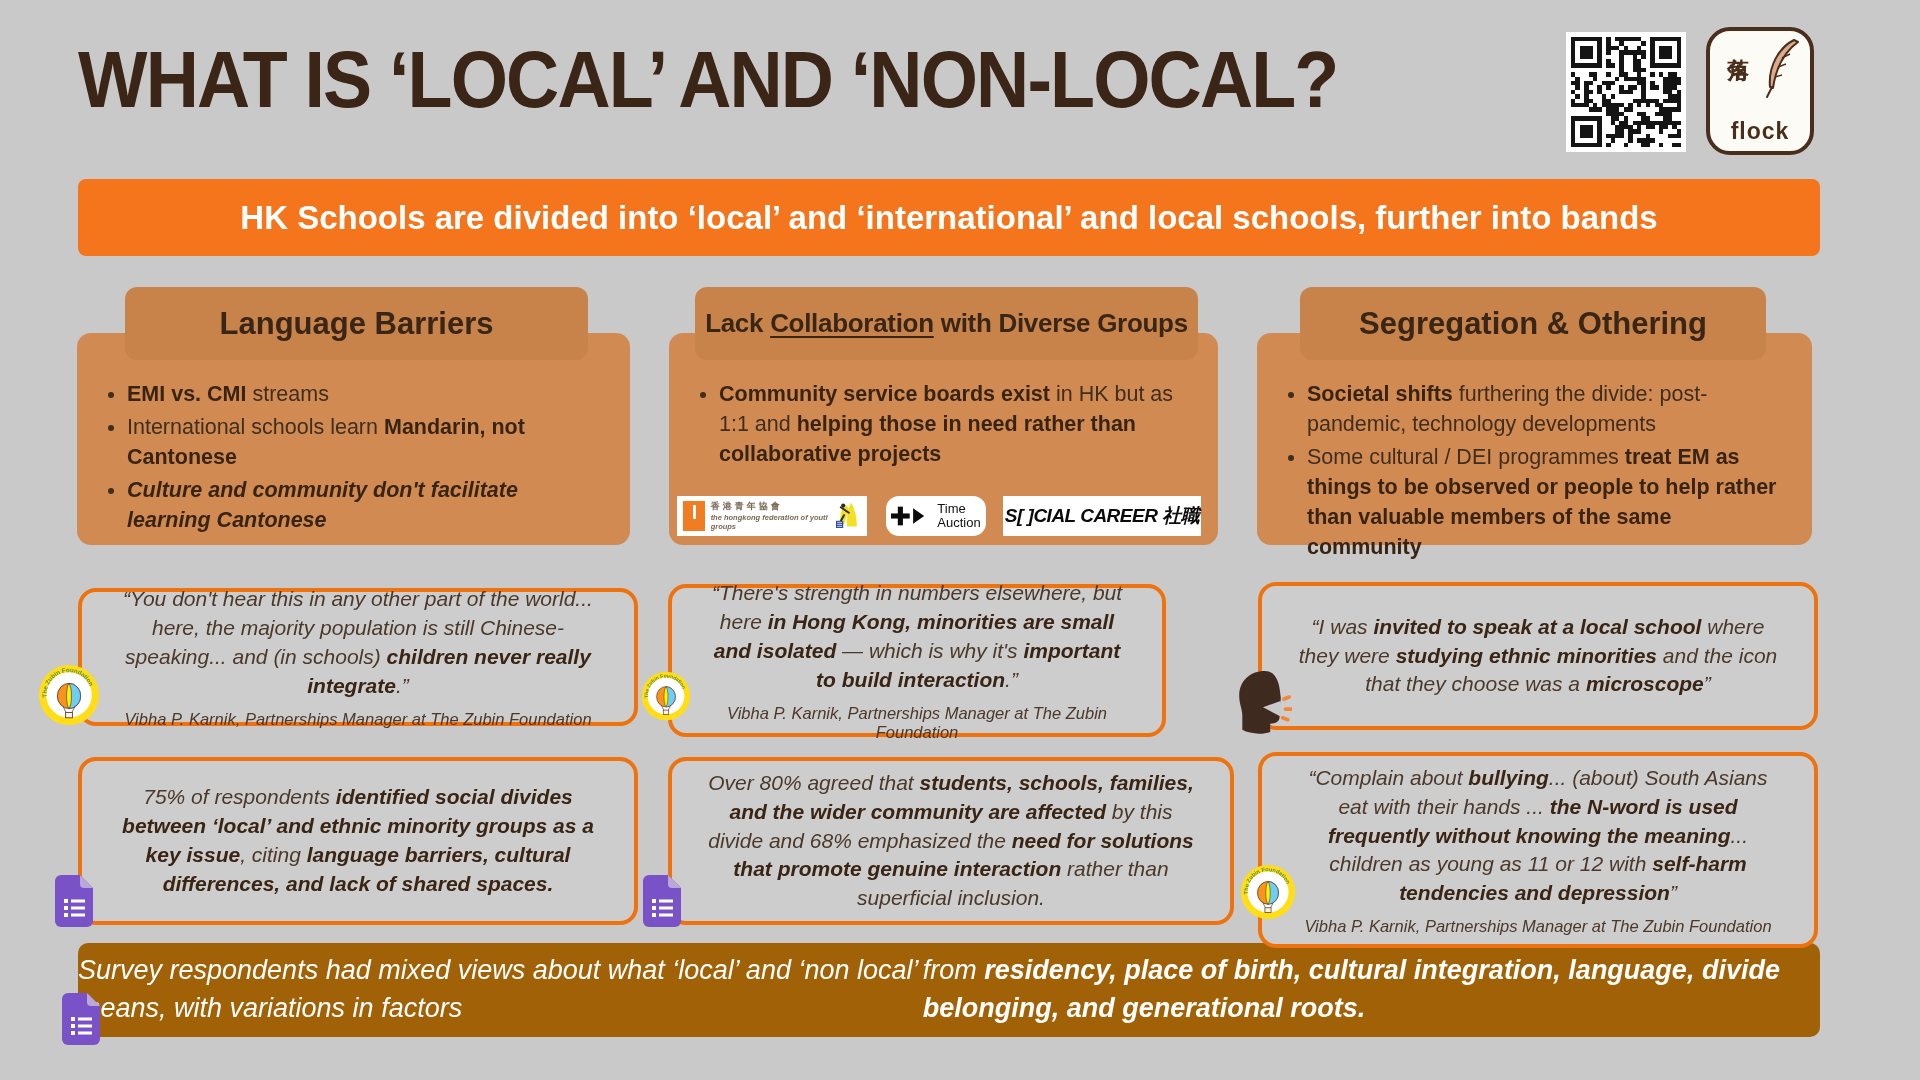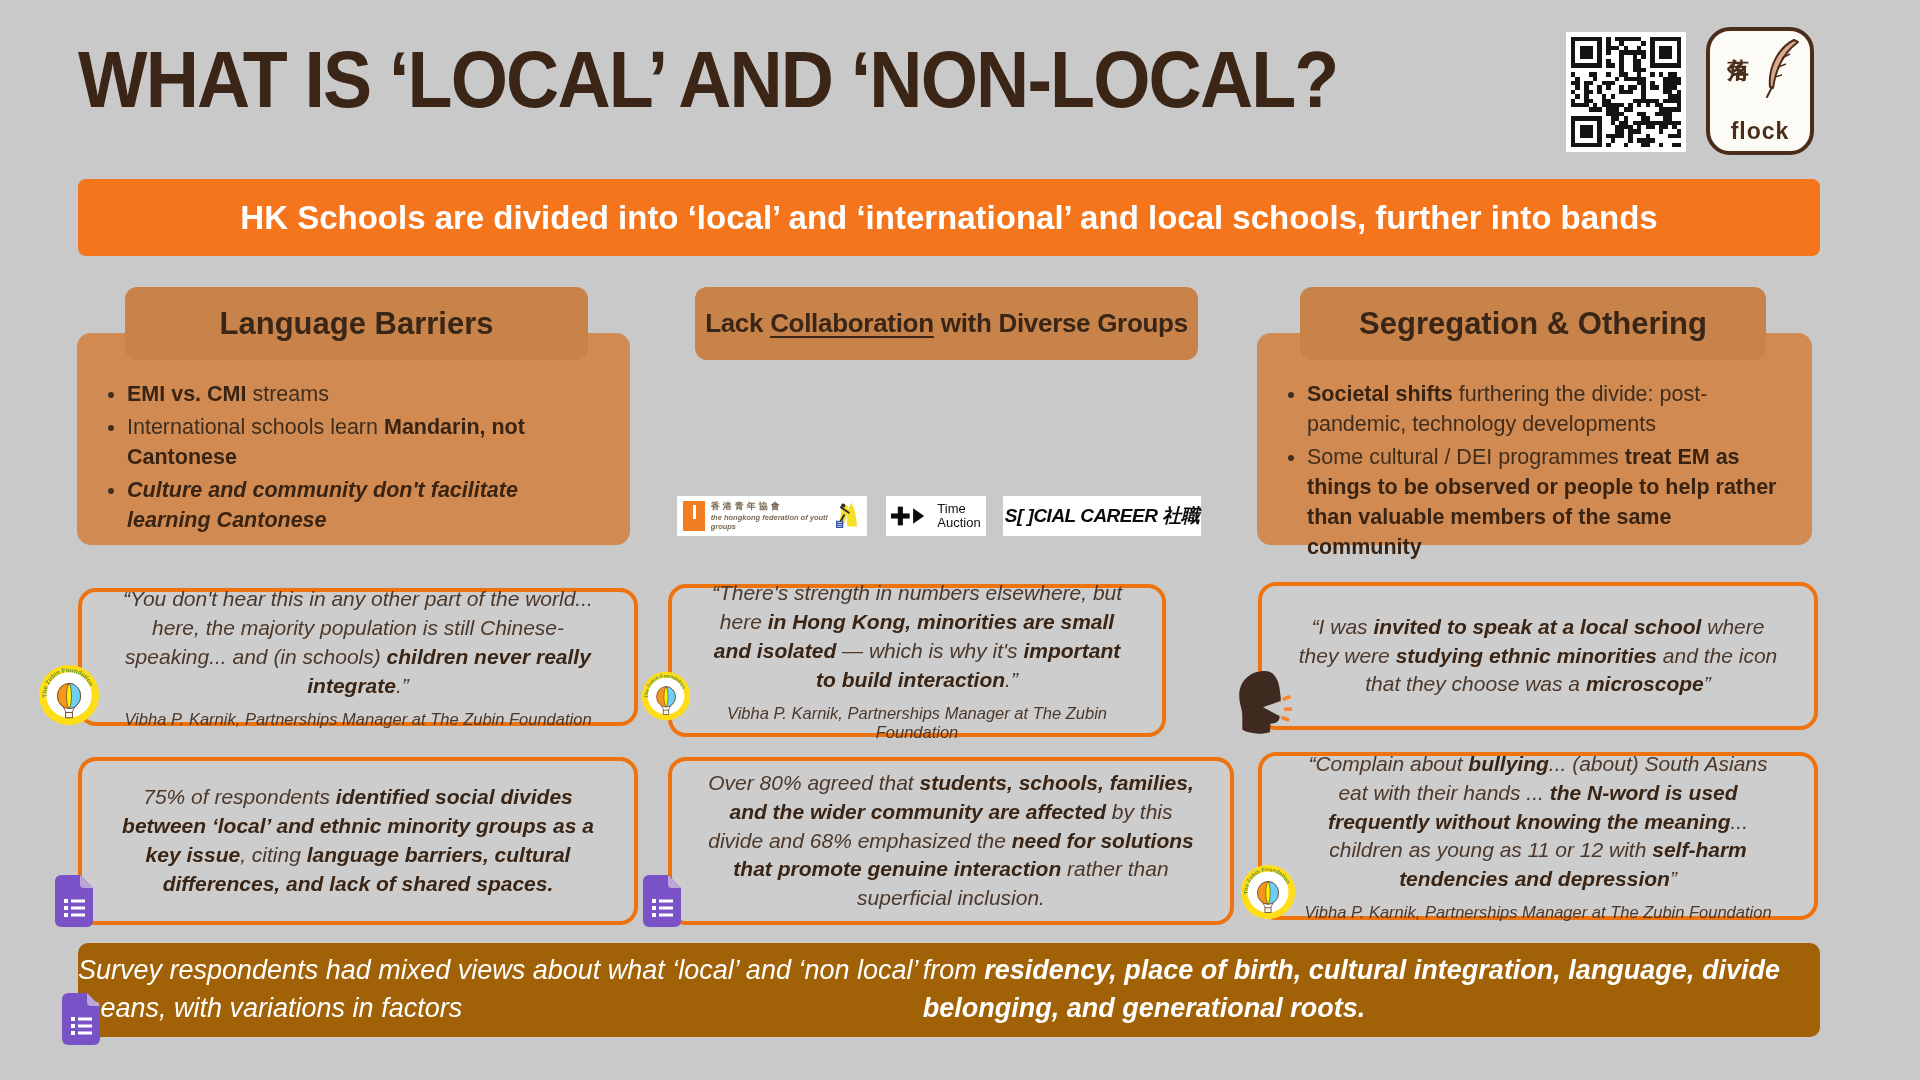--- a/index.html
+++ b/index.html
@@ -355,20 +355,25 @@
     <span><span>Segregation &amp; Othering</span></span>
   </div>
 
   <div class="colbody" style="left:77px;width:553px;">
     <ul>
       <li><span class="sg-b">EMI vs. CMI</span><span> streams</span></li>
       <li><span>International schools learn </span><span class="sg-b">Mandarin, not Cantonese</span></li>
       <li><span class="sg-b sg-i">Culture and community don't facilitate learning Cantonese</span></li>
     </ul>
   </div>
+  <div class="colbody" style="left:669px;width:549px;">
+    <ul>
+      <li><span class="sg-b">Community service boards exist</span><span> in HK but as 1:1 and </span><span class="sg-b">helping those in need rather than collaborative projects</span></li>
+    </ul>
+  </div>
   <div class="colbody" style="left:1257px;width:555px;">
     <ul>
       <li><span class="sg-b">Societal shifts</span><span> furthering the divide: post-pandemic, technology developments</span></li>
       <li><span>Some cultural / DEI programmes </span><span class="sg-b">treat EM as things to be observed or people to help rather than valuable members of the same community</span></li>
     </ul>
   </div>
 
   <div class="chip" style="left:677px;width:162px;padding:0 6px;">
     <span class="chip-hkfyg-square">
         <i></i>
@@ -381,21 +386,21 @@
   <div class="chip" style="left:828px;width:39px;">
     <svg width="32" height="32" viewBox="0 0 40 40">
       <path d="M24,3 C20,10 18,20 19,33 L31,33 C31,20 28,10 24,3 Z" fill="#F5E027"></path>
       <path d="M13,7 C17,5 21,8 21,12 L15,31 L9,29 Z" fill="#F5E027"></path>
       <path d="M11,9 L21,16 M9,30 L15,19" stroke="#2B2B2B" stroke-width="2.4" stroke-linecap="round" fill="none"></path>
       <circle cx="14" cy="7" r="2.6" fill="#2B2B2B"></circle>
       <rect x="5" y="26" width="9" height="9" fill="#2E4FA3"></rect>
       <path d="M6.5,28 h6 M6.5,30.5 h6 M6.5,33 h6" stroke="#fff" stroke-width="0.9"></path>
     </svg>
   </div>
-  <div class="chip" style="left:886px;width:100px;gap:12px;">
+  <div class="chip" style="left:886px;width:100px;gap:12px;border-radius:13px;">
     <svg width="34" height="22" viewBox="0 0 40 24" fill="#0B0B0B">
       <rect x="8" y="1" width="6" height="22"></rect>
       <rect x="0" y="9" width="22" height="6"></rect>
       <path d="M26,3 L39,12 L26,21 Z"></path>
     </svg>
     <span class="chip-ta-text">
       <div>Time</div>
       <div>Auction</div>
     </span>
   </div>
@@ -414,21 +419,21 @@
   <div class="obox" style="left:1258px;top:582px;width:560px;height:148px;">
     <div class="qtext"><span>“I was </span><span class="sg-b">invited to speak at a local school</span><span> where they were </span><span class="sg-b">studying ethnic minorities</span><span> and the icon that they choose was a </span><span class="sg-b">microscope</span><span>”</span></div>
   </div>
 
   <div class="obox" style="left:78px;top:757px;width:560px;height:168px;">
     <div class="qtext"><span>75% of respondents </span><span class="sg-b">identified social divides between ‘local’ and ethnic minority groups as a key issue</span><span>, citing </span><span class="sg-b">language barriers, cultural differences, and lack of shared spaces.</span></div>
   </div>
   <div class="obox" style="left:668px;top:757px;width:566px;height:168px;">
     <div class="qtext"><span>Over 80% agreed that </span><span class="sg-b">students, schools, families, and the wider community are affected</span><span> by this divide and 68% emphasized the </span><span class="sg-b">need for solutions that promote genuine interaction</span><span> rather than superficial inclusion.</span></div>
   </div>
-  <div class="obox" style="left:1258px;top:752px;width:560px;height:168px;">
+  <div class="obox" style="left:1258px;top:752px;width:560px;height:196px;">
     <div class="qtext"><span>“Complain about </span><span class="sg-b">bullying</span><span>... (about) South Asians eat with their hands ... </span><span class="sg-b">the N-word is used frequently without knowing the meaning</span><span>... children as young as 11 or 12 with </span><span class="sg-b">self-harm tendencies and depression</span><span>”</span></div>
     <div class="attr">Vibha P. Karnik, Partnerships Manager at The Zubin Foundation</div>
   </div>
 
   <div class="banner2">
     <div><span>Survey respondents had mixed views about what ‘local’ and ‘non local’ means, with variations in factors</span></div>
     <div><span>from </span><span class="sg-b">residency, place of birth, cultural integration, language, divide belonging, and generational roots.</span></div>
   </div>
 
   <svg class="float-icon" style="left:38px;top:664px;" width="62" height="62">

